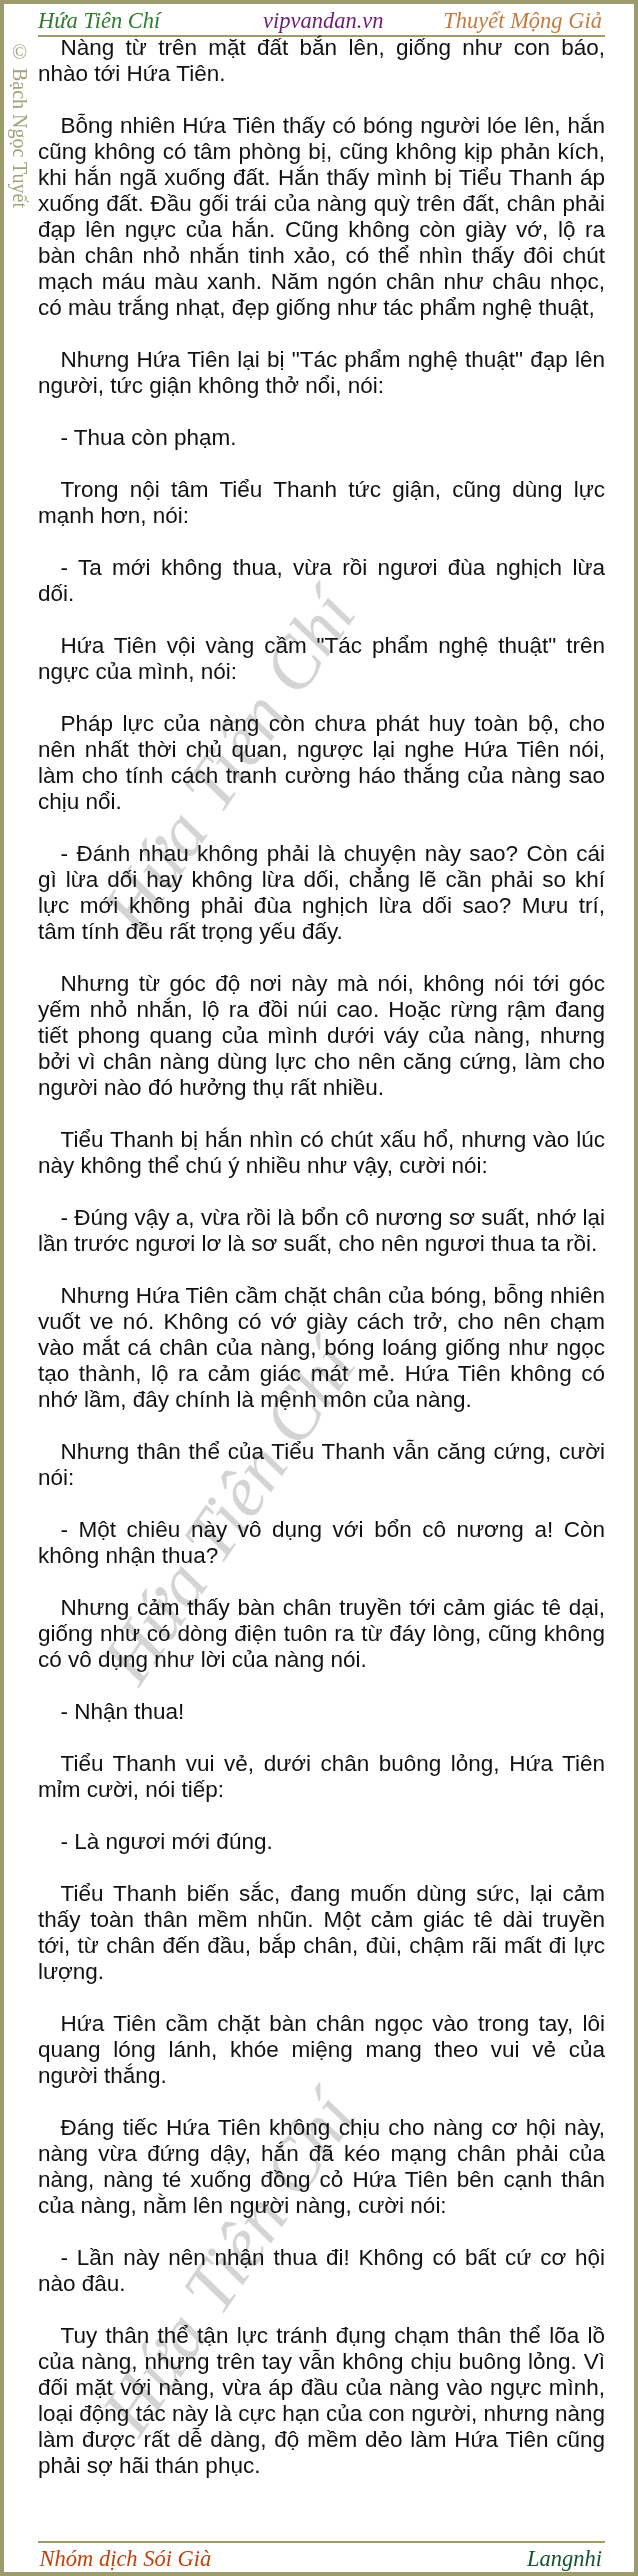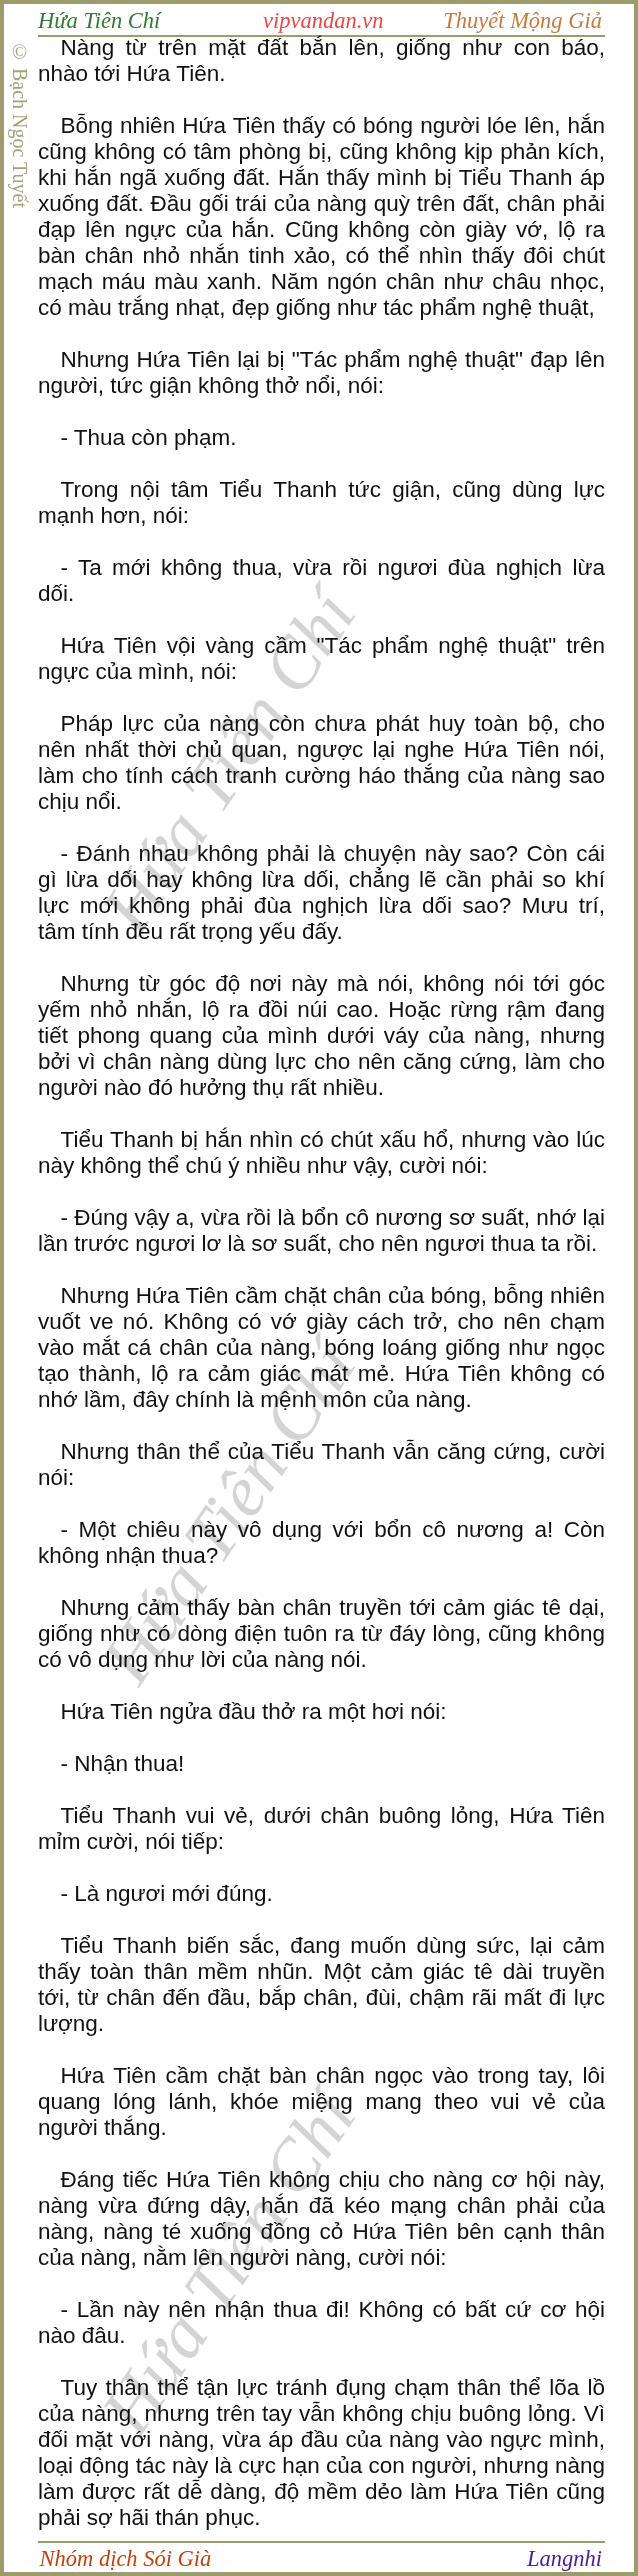--- a/index.html
+++ b/index.html
@@ -14,41 +14,41 @@
     font-family: "Liberation Serif", serif; font-size: 20px; color: #a3a37a;
     writing-mode: vertical-rl; white-space: nowrap; line-height: 25.5px;
   }
   .header {
     position: absolute; left: 38px; top: 6px; width: 567px; height: 28.5px;
     border-bottom: 2.3px solid #9b9b6b;
     font-family: "Liberation Serif", serif; font-style: italic; font-size: 22.5px;
   }
   .header span { position: absolute; top: 1.5px; white-space: nowrap; }
   .hdr-left { left: 0; color: #2f7b2f; }
-  .hdr-center { left: 225px; color: #ef4444; }
+  .hdr-center { left: 225px; color: #701a75; }
   .hdr-right { right: 3px; color: #c77a3e; }
   .content {
     position: absolute; left: 38px; top: 35px; width: 567px;
     font-family: Liberation Sans, sans-serif; font-size: 22.5px; line-height: 26px;
     color: #111111; text-align: justify;
   }
   .content p { margin: 0 0 26px 0; text-indent: 22.5px; }
   .watermark {
     position: absolute; font-family: "Liberation Serif", serif; font-style: italic;
     font-size: 72px; color: rgba(160,160,160,0.45); white-space: nowrap;
     transform-origin: left bottom; transform: rotate(-56deg); pointer-events: none;
   }
   .footer {
     position: absolute; left: 38px; top: 2541px; width: 567px; height: 30px;
     border-top: 2.3px solid #9b9b6b;
     font-family: "Liberation Serif", serif; font-style: italic; font-size: 22.5px;
   }
   .footer span { position: absolute; top: 3px; white-space: nowrap; }
   .ftr-left { left: 1.5px; color: #c2410c; }
-  .ftr-right { right: 3px; color: #4c1d95; }
+  .ftr-right { right: 3px; color: #14532d; }
 </style>
 </head>
 <body>
 
 <div class="frame"></div>
 
 <div class="side-credit">© Bạch Ngọc Tuyết</div>
 
 <div class="header">
   <span class="hdr-left">Hứa Tiên Chí</span>
@@ -70,21 +70,20 @@
   <p>Hứa Tiên vội vàng cầm "Tác phẩm nghệ thuật" trên ngực của mình, nói:</p>
   <p>Pháp lực của nàng còn chưa phát huy toàn bộ, cho nên nhất thời chủ quan, ngược lại nghe Hứa Tiên nói, làm cho tính cách tranh cường háo thắng của nàng sao chịu nổi.</p>
   <p>- Đánh nhau không phải là chuyện này sao? Còn cái gì lừa dối hay không lừa dối, chẳng lẽ cần phải so khí lực mới không phải đùa nghịch lừa dối sao? Mưu trí, tâm tính đều rất trọng yếu đấy.</p>
   <p>Nhưng từ góc độ nơi này mà nói, không nói tới góc yếm nhỏ nhắn, lộ ra đồi núi cao. Hoặc rừng rậm đang tiết phong quang của mình dưới váy của nàng, nhưng bởi vì chân nàng dùng lực cho nên căng cứng, làm cho người nào đó hưởng thụ rất nhiều.</p>
   <p>Tiểu Thanh bị hắn nhìn có chút xấu hổ, nhưng vào lúc này không thể chú ý nhiều như vậy, cười nói:</p>
   <p>- Đúng vậy a, vừa rồi là bổn cô nương sơ suất, nhớ lại lần trước ngươi lơ là sơ suất, cho nên ngươi thua ta rồi.</p>
   <p>Nhưng Hứa Tiên cầm chặt chân của bóng, bỗng nhiên vuốt ve nó. Không có vớ giày cách trở, cho nên chạm vào mắt cá chân của nàng, bóng loáng giống như ngọc tạo thành, lộ ra cảm giác mát mẻ. Hứa Tiên không có nhớ lầm, đây chính là mệnh môn của nàng.</p>
   <p>Nhưng thân thể của Tiểu Thanh vẫn căng cứng, cười nói:</p>
   <p>- Một chiêu này vô dụng với bổn cô nương a! Còn không nhận thua?</p>
   <p>Nhưng cảm thấy bàn chân truyền tới cảm giác tê dại, giống như có dòng điện tuôn ra từ đáy lòng, cũng không có vô dụng như lời của nàng nói.</p>
-  <p>Hứa Tiên ngửa đầu thở ra một hơi nói:</p>
   <p>- Nhận thua!</p>
   <p>Tiểu Thanh vui vẻ, dưới chân buông lỏng, Hứa Tiên mỉm cười, nói tiếp:</p>
   <p>- Là ngươi mới đúng.</p>
   <p>Tiểu Thanh biến sắc, đang muốn dùng sức, lại cảm thấy toàn thân mềm nhũn. Một cảm giác tê dài truyền tới, từ chân đến đầu, bắp chân, đùi, chậm rãi mất đi lực lượng.</p>
   <p>Hứa Tiên cầm chặt bàn chân ngọc vào trong tay, lôi quang lóng lánh, khóe miệng mang theo vui vẻ của người thắng.</p>
   <p>Đáng tiếc Hứa Tiên không chịu cho nàng cơ hội này, nàng vừa đứng dậy, hắn đã kéo mạng chân phải của nàng, nàng té xuống đồng cỏ Hứa Tiên bên cạnh thân của nàng, nằm lên người nàng, cười nói:</p>
   <p>- Lần này nên nhận thua đi! Không có bất cứ cơ hội nào đâu.</p>
   <p>Tuy thân thể tận lực tránh đụng chạm thân thể lõa lồ của nàng, nhưng trên tay vẫn không chịu buông lỏng. Vì đối mặt với nàng, vừa áp đầu của nàng vào ngực mình, loại động tác này là cực hạn của con người, nhưng nàng làm được rất dễ dàng, độ mềm dẻo làm Hứa Tiên cũng phải sợ hãi thán phục.</p>
 </div>
 

